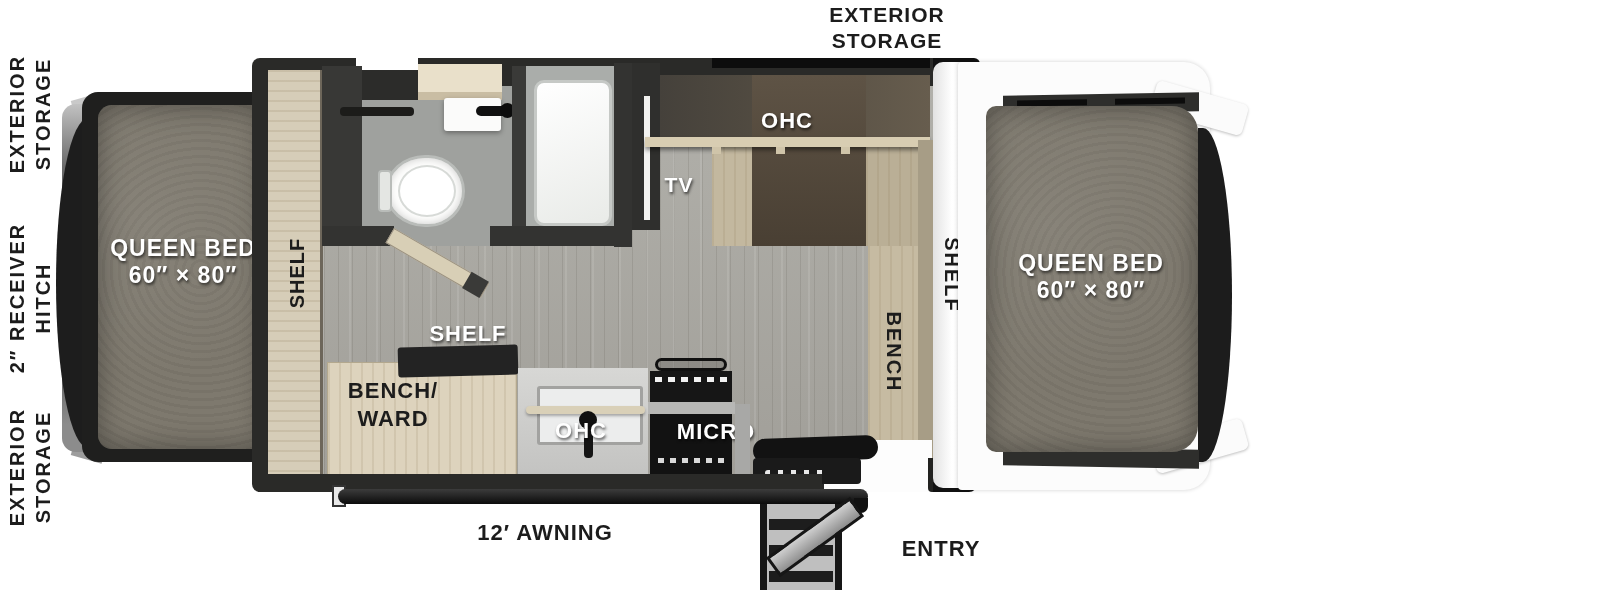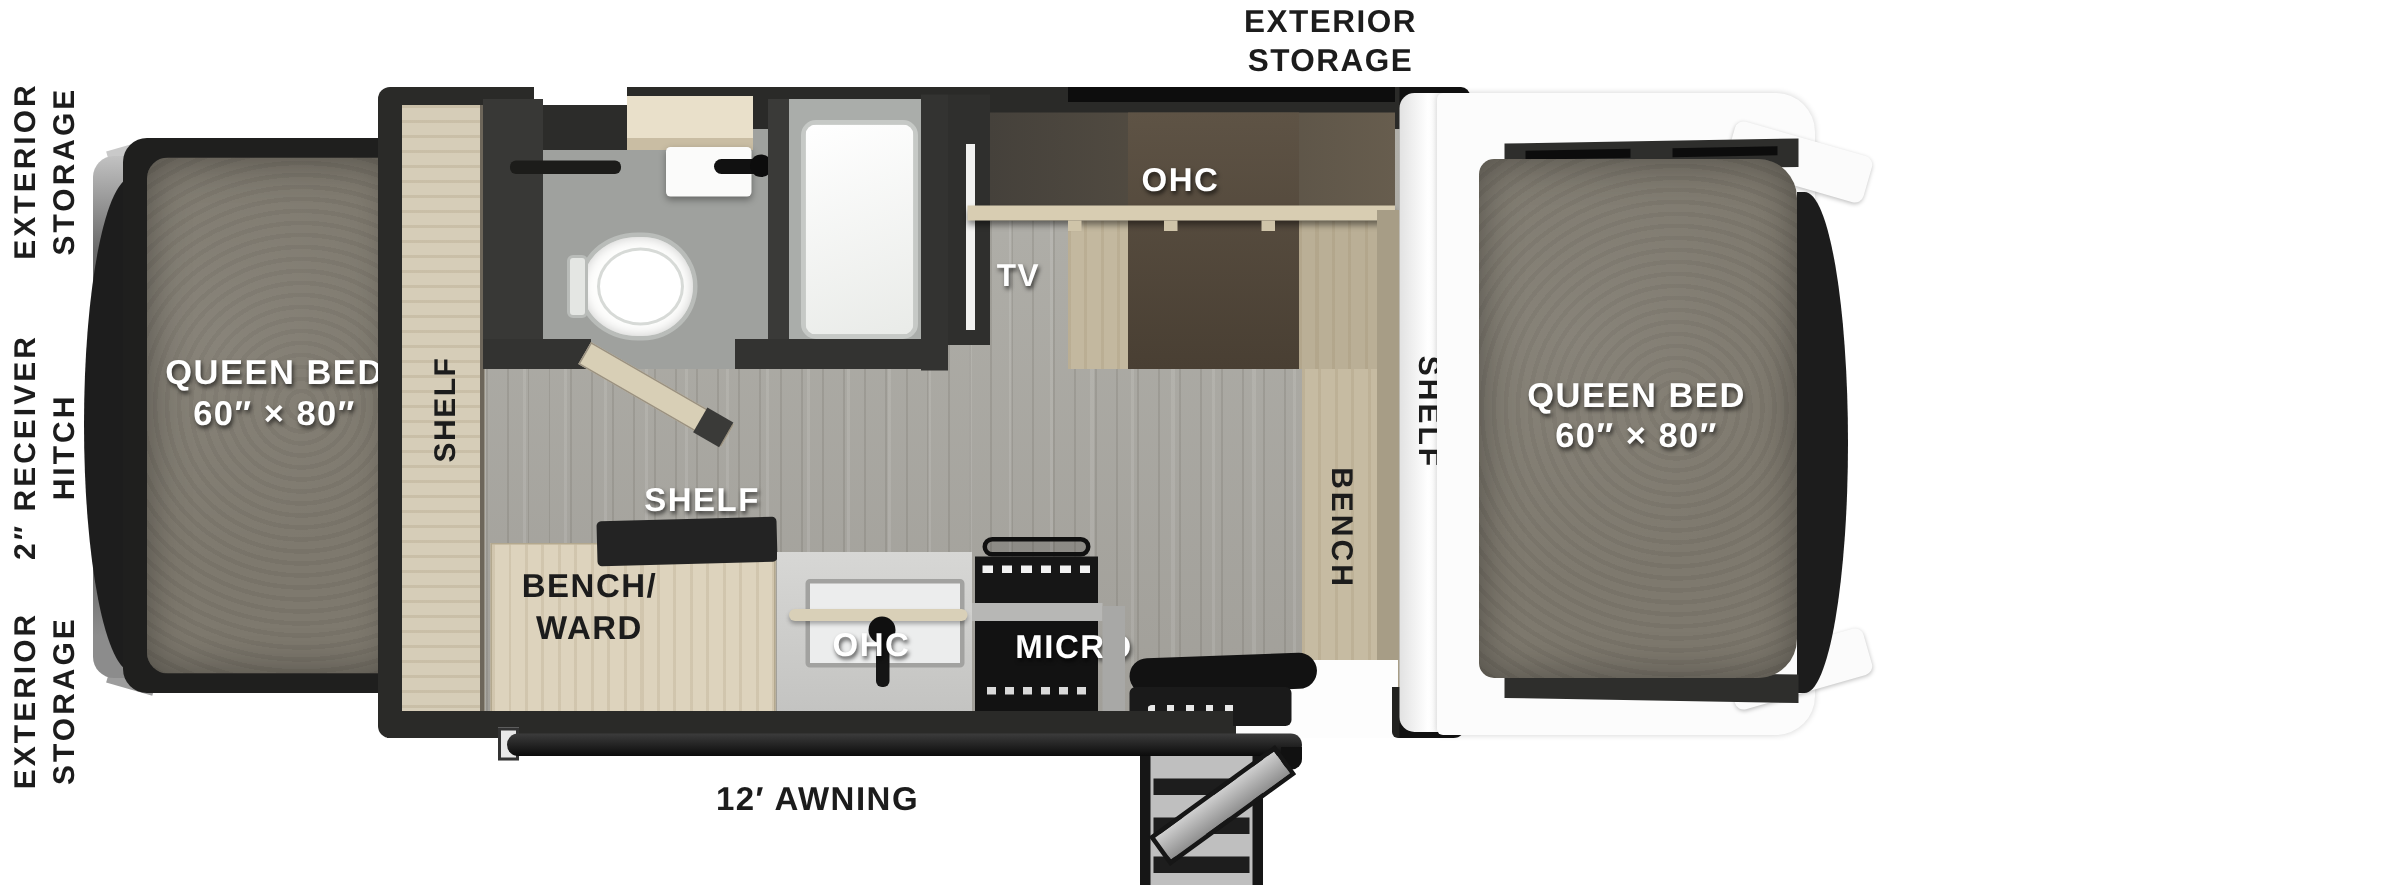--- a/index.html
+++ b/index.html
@@ -209,15 +209,16 @@
     <span>12′ AWNING</span>
   </div>
 
   <div class="abs" style="left:760px;top:504px;width:82px;height:86px;background:#bfbfbf;border-left:7px solid #161616;border-right:7px solid #161616;box-sizing:border-box;">
     <div class="abs" style="left:2px;top:15px;width:64px;height:11px;background:#1d1d1d;"></div>
     <div class="abs" style="left:2px;top:41px;width:64px;height:11px;background:#1d1d1d;"></div>
     <div class="abs" style="left:2px;top:67px;width:64px;height:11px;background:#1d1d1d;"></div>
   </div>
   <div class="abs" style="left:763px;top:525px;width:104px;height:24px;background:linear-gradient(180deg,#cfcfcf,#8f8f8f);border:3px solid #161616;box-sizing:border-box;transform:rotate(-36deg);"></div>
   <div class="abs blk" style="left:941px;top:548px;transform:translate(-50%,-50%);font-size:22px;line-height:27px;">
+    <div>ENTRY</div>
   </div>
 
 </div>
 
 </body></html>

